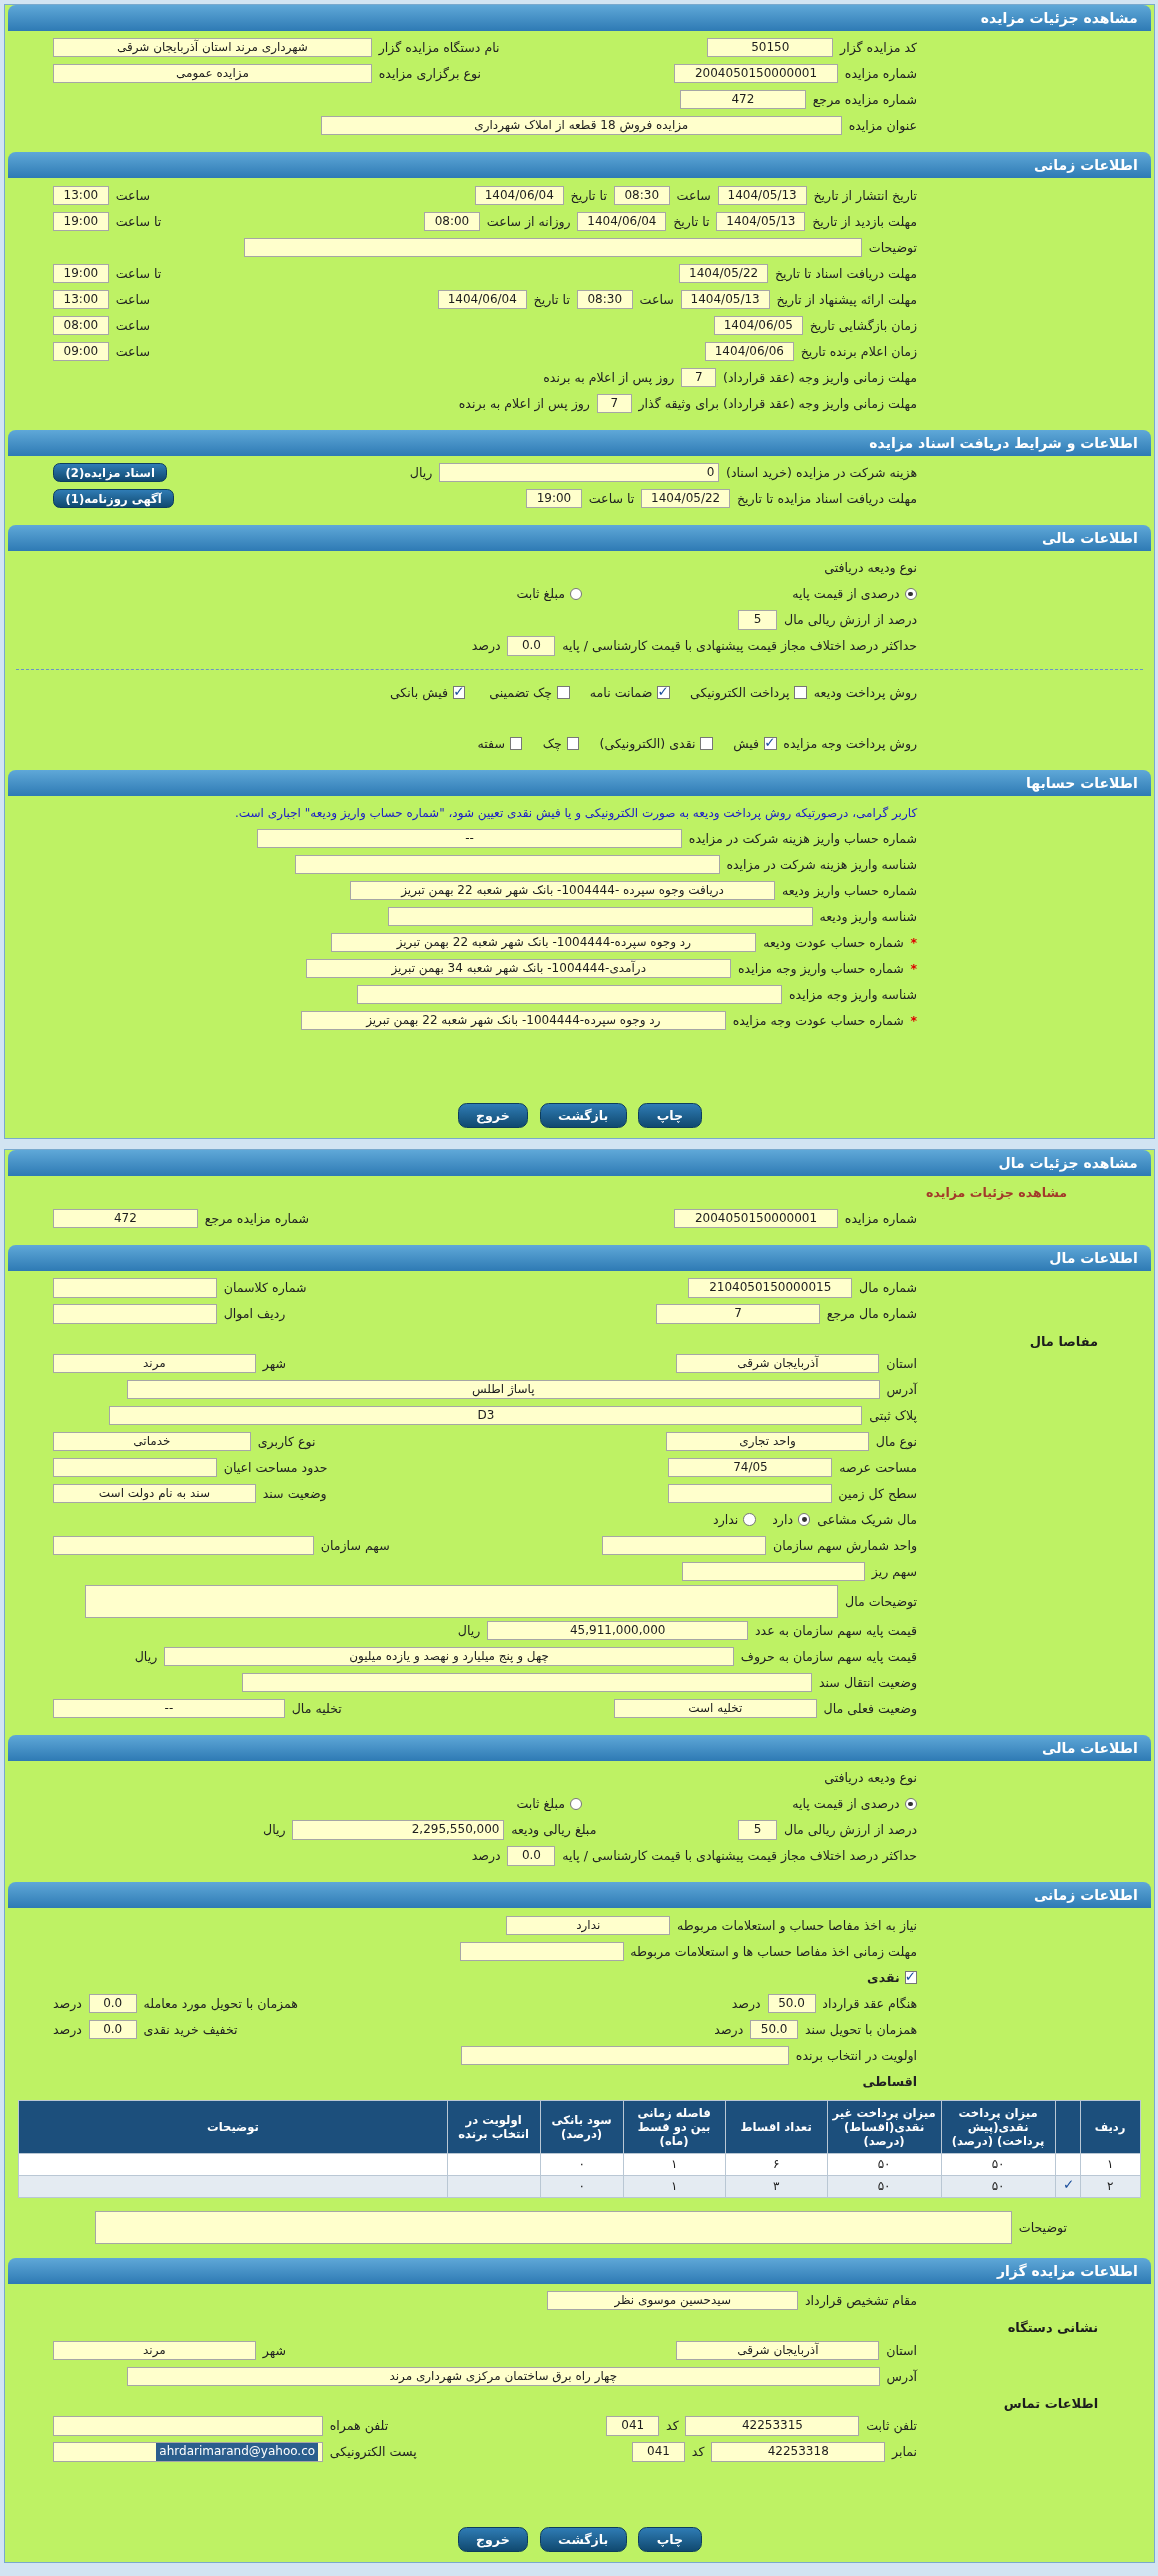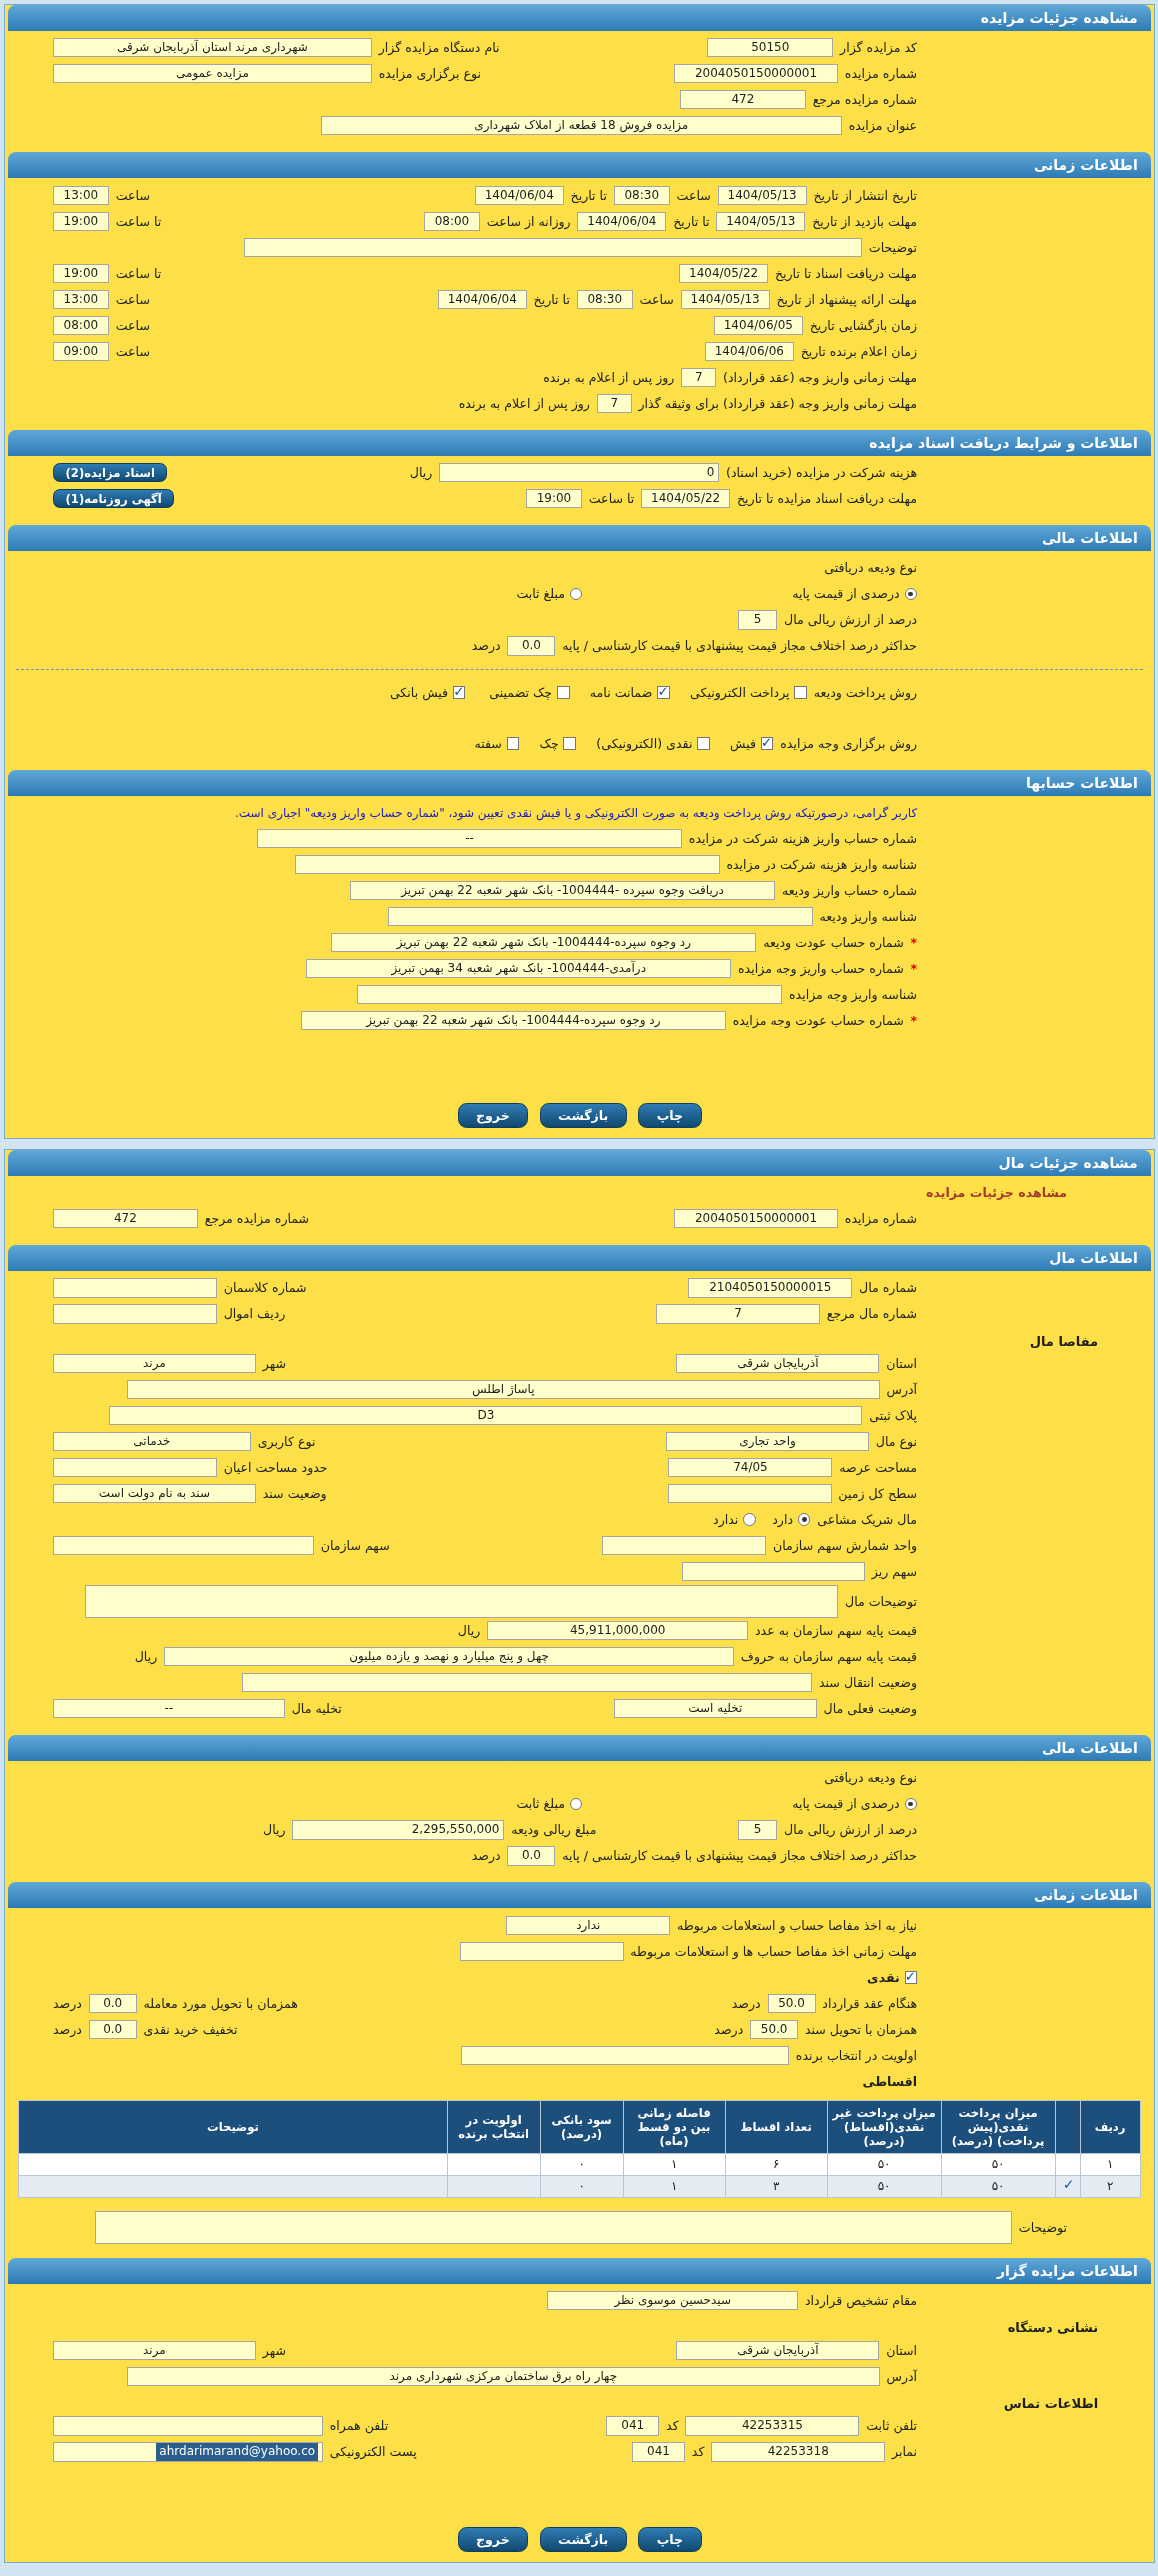--- a/index.html
+++ b/index.html
@@ -1,18 +1,18 @@
 <!DOCTYPE html>
 <html dir="rtl" lang="fa"><head>
 <meta charset="utf-8">
 <style>
 *{box-sizing:border-box}
 html,body{margin:0;padding:0}
 body{width:1159px;background:#d2e4f2;font-family:"DejaVu Sans","Liberation Sans",sans-serif;font-size:12.6px;color:#1d1d1d;direction:rtl;padding:3.9px 0}
-.panel{border:1px solid #79a9cd;margin:0 3.9px;background:#fde047;display:flex;flex-direction:column}
+.panel{border:1px solid #79a9cd;margin:0 3.9px;background:#bef264;display:flex;flex-direction:column}
 #panel-auction{min-height:1135px}
 #panel-property{min-height:1414px;margin-top:9.7px}
 .bar{background:linear-gradient(#5fa8d8,#2e7ab4);color:#fff;font-weight:bold;font-size:14px;height:26px;line-height:26px;padding:0 13.5px;border-radius:7.7px 7.7px 0 0;margin:13.5px 2.9px 3.9px}
 .bar.first{margin-top:0}
 .row{display:flex;align-items:center;min-height:26px;padding:0 237px 0 48px;gap:6.8px}
 .row.tight{padding-right:87px}
 .lbl{white-space:nowrap;color:#222}
 .b{font-weight:bold}
 .grp{display:flex;align-items:center;gap:6.8px}
 .pushl{margin-left:0;margin-right:auto}
@@ -227,21 +227,21 @@
       <span class="cb"></span>
       <span class="lbl">چک تضمینی</span>
     </span>
     <span class="opt" style="margin-right:17px">
       <span class="cb on"></span>
       <span class="lbl">فیش بانکی</span>
     </span>
   </div>
 
   <div class="row gap26">
-    <span class="lbl">روش برگزاری وجه مزایده</span>
+    <span class="lbl">روش پرداخت وجه مزایده</span>
     <span class="opt">
       <span class="cb on"></span>
       <span class="lbl">فیش</span>
     </span>
     <span class="opt" style="margin-right:13.5px">
       <span class="cb"></span>
       <span class="lbl">نقدی (الکترونیکی)</span>
     </span>
     <span class="opt" style="margin-right:13.5px">
       <span class="cb"></span>

